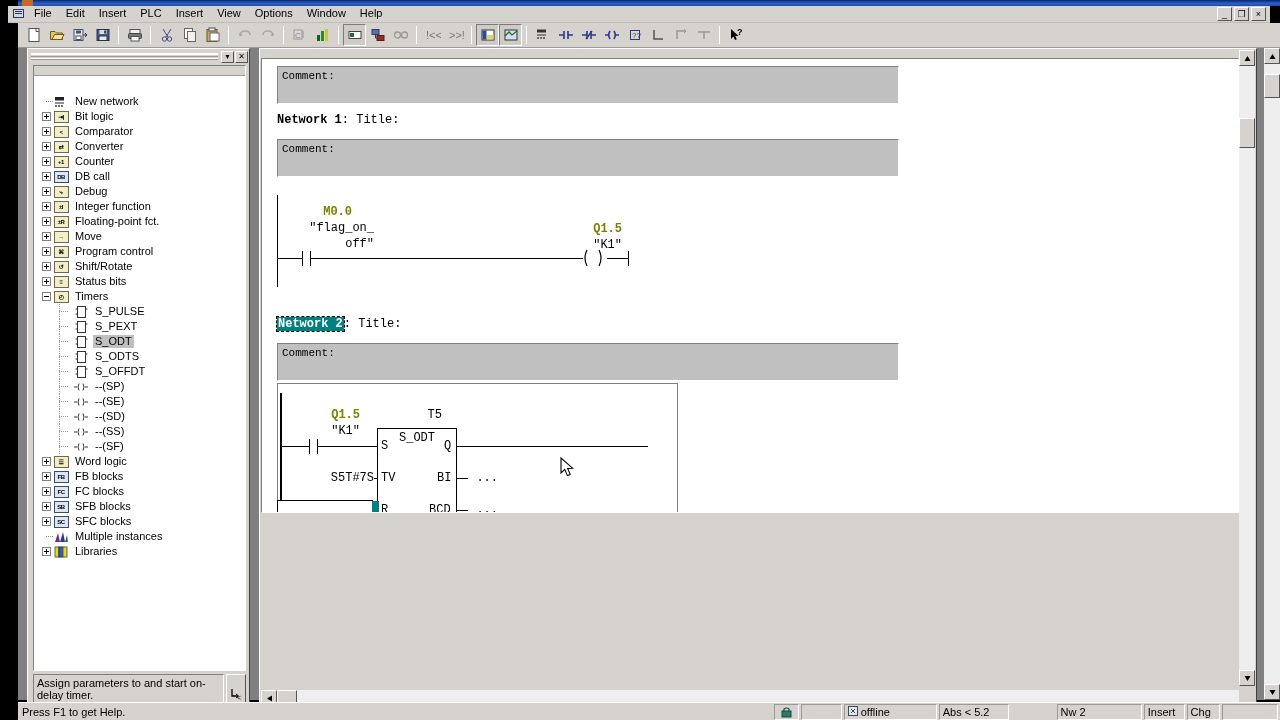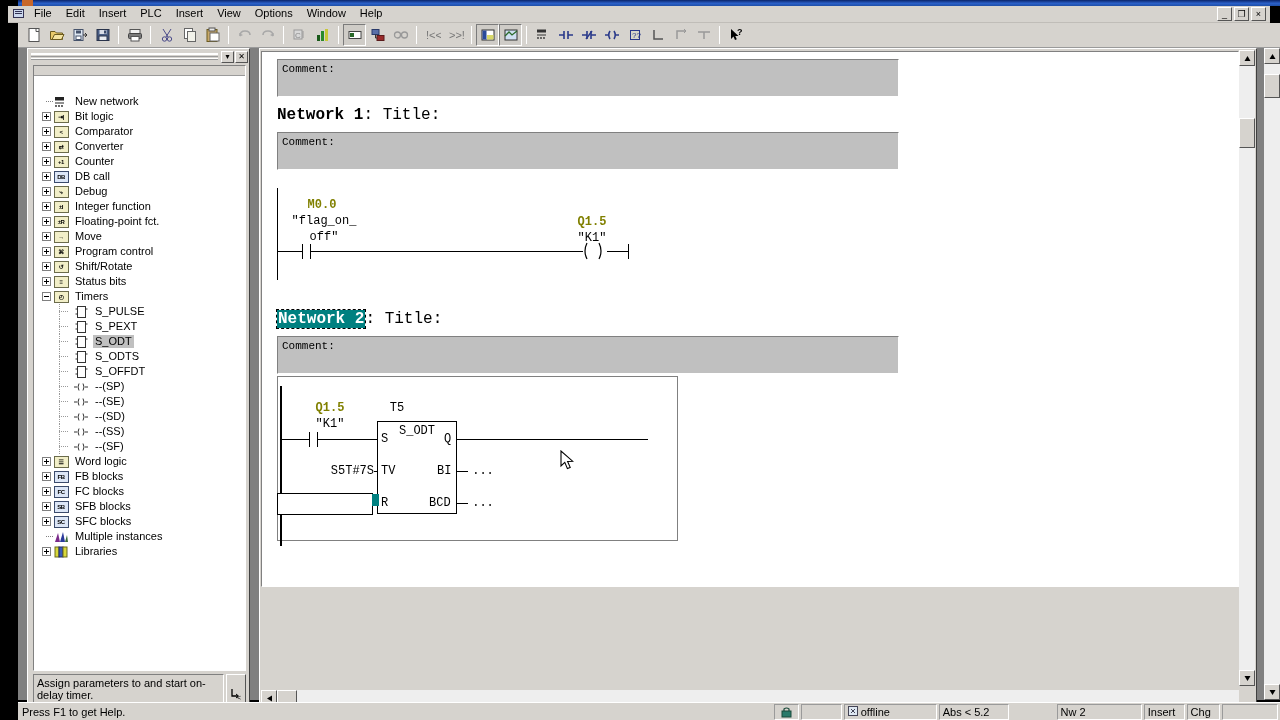--- a/index.html
+++ b/index.html
@@ -234,60 +234,60 @@
   .dtab.active { height: 18px; background:#d6d3ce; font-weight: normal; }
 
   
   .editor {
     position: absolute; left: 259px; top: 48px; width: 998px; height: 660px;
     background: #d6d3ce;
     border: 1px solid #fff;
     border-right-color:#404040; border-bottom-color:#404040;
   }
   .editor-canvas {
-    position: absolute; left: 1px; top: 2px;
-    width: 978px; height: 536px;
+    position: absolute; left: 1px; top: 9px;
+    width: 978px; height: 455px;
     background: #fff;
     border: 1px solid #808080;
     border-right-color:#fff; border-bottom-color:#fff;
     overflow: hidden;
   }
 
   .commentbar {
     position: absolute;
     height: 38px;
     background: #c0c0c0;
     border: 1px solid #808080;
     border-right-color: #fff; border-bottom-color:#fff;
     font-family: "Liberation Mono", monospace;
     font-size: 11px;
     color: #000;
     padding: 3px 4px;
   }
   .nwtitle {
     position: absolute;
     font-family: "Liberation Mono", monospace;
-    font-size: 16px;
+    font-size: 12px;
     color: #000;
     white-space: nowrap;
   }
   .nwtitle b { font-weight: bold; }
   .nwsel {
     background: #008080; color: #fff;
     outline: 1px dashed #000;
     padding: 0 1px;
   }
 
   .ladder-label {
     position: absolute;
     font-family: "Liberation Mono", monospace;
     font-size: 12px;
     color: #000;
     white-space: pre;
-    text-align: center;
+    text-align: right;
   }
   .addr { color: #808000; font-weight: bold; }
 
   .wire { position:absolute; background:#000; }
   .nwframe {
     position: absolute;
     border: 1px solid #808080;
     background: transparent;
   }
 

